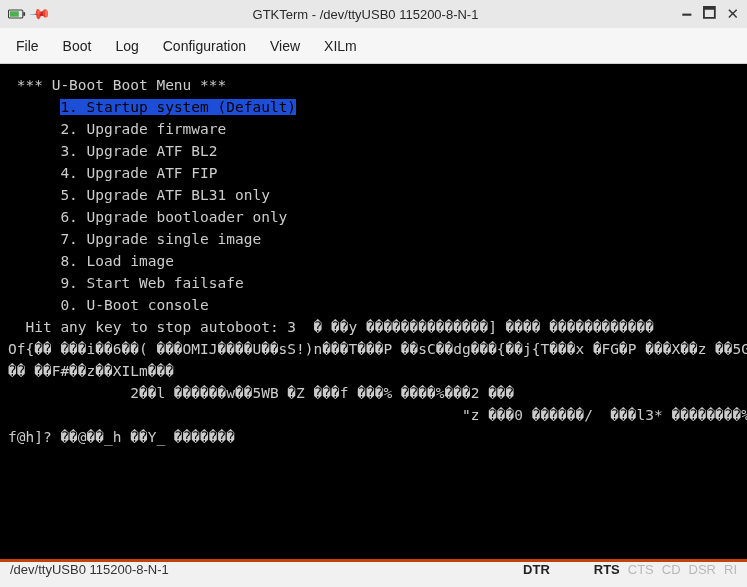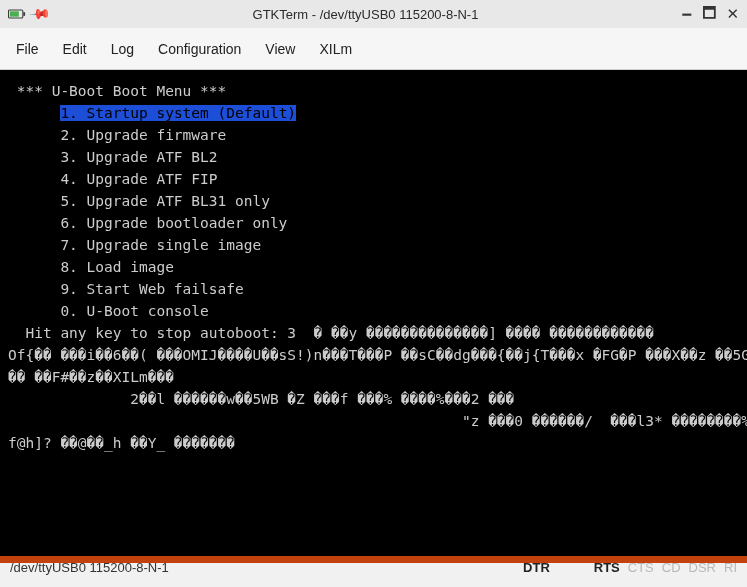--- a/index.html
+++ b/index.html
@@ -23,21 +23,21 @@
   }
   .titlebar .left-icons { display: flex; gap: 6px; align-items: center; }
   .titlebar .title { flex: 1; text-align: center; font-weight: 500; }
   .titlebar .win-controls { display: flex; gap: 10px; align-items: center; }
   .icon { display: inline-flex; align-items: center; justify-content: center; }
   .battery-icon svg { width: 18px; height: 12px; }
   .pin-icon { font-size: 14px; color: #333; transform: rotate(40deg); }
   .win-btn { font-size: 15px; color: #333; cursor: pointer; }
 
   .menubar {
-    height: 42px;
+    height: 36px;
     background: #f6f6f6;
     border-bottom: 1px solid #d0d0d0;
     display: flex;
     align-items: center;
     padding: 0 6px;
     gap: 4px;
   }
   .menubar .menu-item {
     padding: 4px 10px;
     font-size: 14px;
@@ -58,24 +58,24 @@
   }
   .term-line { white-space: pre; }
   .term-selected {
     background: #1d4ed8;
     color: #000;
   }
 
   .statusbar {
     height: 28px;
     background: #f1f1f1;
-    border-top: 7px solid #c2410c;
+    border-top: 3px solid #c2410c;
     display: flex;
-    align-items: flex-end;
-    padding: 12px 10px;
+    align-items: flex-start;
+    padding: 0 10px;
     font-size: 13px;
     color: #333;
   }
   .statusbar .spacer { flex: 1; }
   .sig { margin-left: 8px; }
   .sig.on { color: #222; font-weight: 600; margin-left: 44px; }
   .sig.off { color: #b8b8b8; }
 </style>
 </head>
 <body>
@@ -94,21 +94,21 @@
   <div class="title">GTKTerm - /dev/ttyUSB0 115200-8-N-1</div>
   <div class="win-controls">
     <span class="win-btn">🗕</span>
     <span class="win-btn">🗖</span>
     <span class="win-btn">✕</span>
   </div>
 </div>
 
 <div class="menubar">
   <span class="menu-item">File</span>
-  <span class="menu-item">Edit</span>
+  <span class="menu-item">Boot</span>
   <span class="menu-item">Log</span>
   <span class="menu-item">Configuration</span>
   <span class="menu-item">View</span>
   <span class="menu-item">XILm</span>
 </div>
 
 <div class="terminal" id="term"><div class="term-line"></div><div class="term-line"> *** U-Boot Boot Menu ***</div><div class="term-line"></div><div class="term-line">      <span class="term-selected">1. Startup system (Default)</span></div><div class="term-line">      2. Upgrade firmware</div><div class="term-line">      3. Upgrade ATF BL2</div><div class="term-line">      4. Upgrade ATF FIP</div><div class="term-line">      5. Upgrade ATF BL31 only</div><div class="term-line">      6. Upgrade bootloader only</div><div class="term-line">      7. Upgrade single image</div><div class="term-line">      8. Load image</div><div class="term-line">      9. Start Web failsafe</div><div class="term-line">      0. U-Boot console</div><div class="term-line"></div><div class="term-line"></div><div class="term-line">  Hit any key to stop autoboot: 3  � ��y ��������������] ���� ������������</div><div class="term-line">Of{�� ���i��6��( ���OMIJ����U��sS!)n���T���P ��sC��dg���{��j{T���x �FG�P ���X��z ��5GW��</div><div class="term-line">�� ��F#��z��XILm���</div><div class="term-line">              2��l ������w��5WB �Z ���f ���% ����%���2 ���</div><div class="term-line">                                                    "z ���0 ������/  ���l3* ��������%</div><div class="term-line">f@h]? ��@��_h ��Y_ �������</div></div>
 
 <div class="statusbar">
   <span>/dev/ttyUSB0 115200-8-N-1</span>

